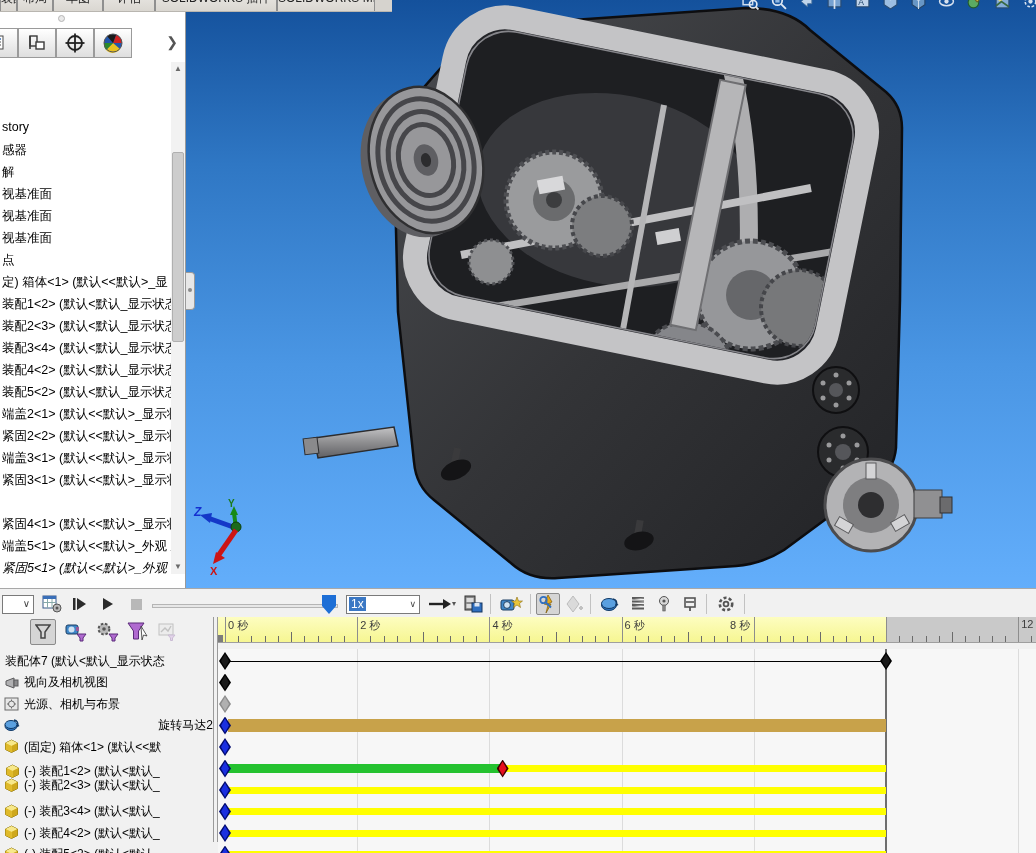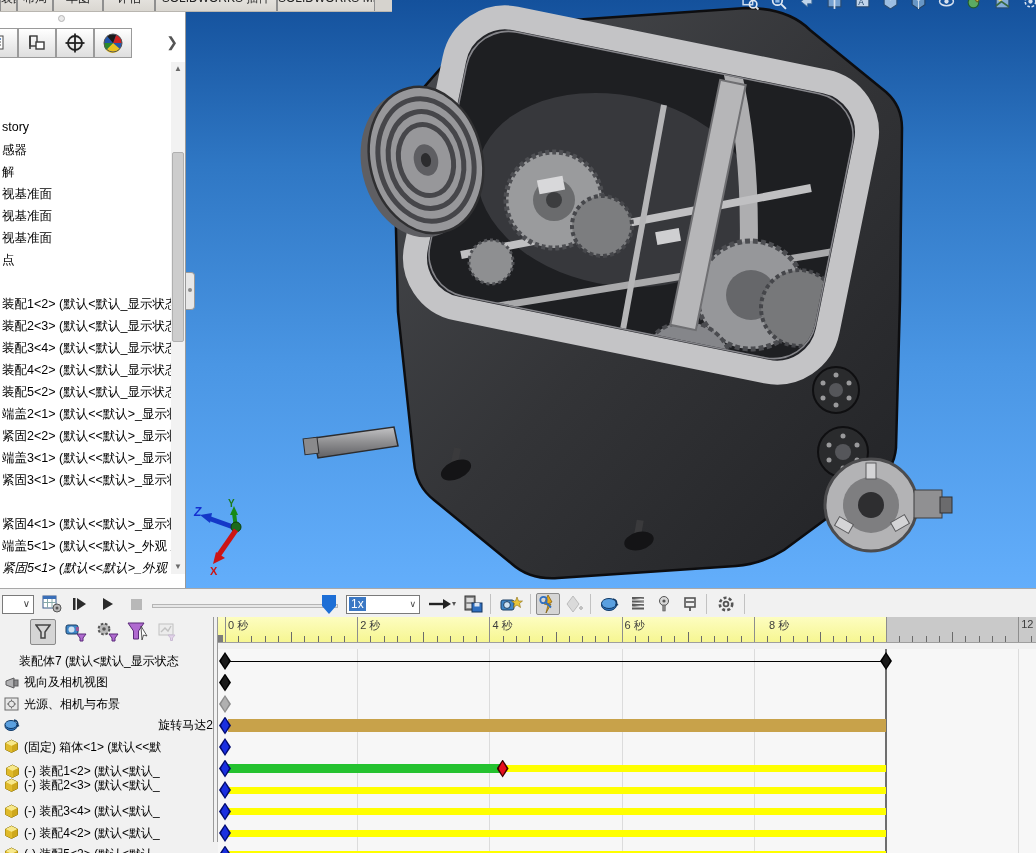--- a/index.html
+++ b/index.html
@@ -74,21 +74,21 @@
     background:linear-gradient(#fdfdc0,#f6f690); }
   .rtick { position:absolute; bottom:0; width:1px; background:#6b6b6b; }
   .rline { position:absolute; top:0; bottom:0; width:1px; background:#8d8d8d; }
   .rlabel { position:absolute; top:1px; font-size:11px; color:#3c3c3c; white-space:nowrap; }
   #ruler-grip { position:absolute; left:0; top:18px; width:5px; height:8px; background:#7c7c7c; }
 
   #mm-tree { position:absolute; left:0; top:60px; width:213px; height:205px; overflow:hidden; }
   .mmrow { position:absolute; left:0; width:213px; height:21px; display:flex; align-items:center;
     font-size:12px; color:#000; white-space:nowrap; overflow:hidden; }
   .mmrow .ric { width:16px; height:16px; margin:0 4px 0 4px; flex:none; }
-  .mmrow.noicon { padding-left:19px; }
+  .mmrow.noicon { padding-left:5px; }
 
   #mm-canvas { position:absolute; left:218px; top:60px; width:818px; height:205px; background:#f7f7f7;
     overflow:hidden; }
   .grid { position:absolute; top:0; bottom:0; width:1px; background:#dcdcdc; }
   .grid.dark { width:2px; background:#6e6e6e; }
   .kbar { position:absolute; }
   .kline { position:absolute; height:1px; background:#000; }
   .kd { position:absolute; width:12px; height:18px; clip-path:polygon(50% 0,100% 50%,50% 100%,0 50%); }
   .kd i { position:absolute; left:2px; top:2px; right:2px; bottom:2px; display:block;
     clip-path:polygon(50% 0,100% 50%,50% 100%,0 50%); }
@@ -309,20 +309,21 @@
     </div>
 
     <div id="fm-tree">
         <div class="fmitem" style="top: 58px;">story</div>
         <div class="fmitem" style="top: 80px;">感器</div>
         <div class="fmitem" style="top: 102px;">解</div>
         <div class="fmitem" style="top: 124px;">视基准面</div>
         <div class="fmitem" style="top: 146px;">视基准面</div>
         <div class="fmitem" style="top: 168px;">视基准面</div>
         <div class="fmitem" style="top: 190px;">点</div>
+        <div class="fmitem" style="top: 212px;">定) 箱体&lt;1&gt; (默认&lt;&lt;默认&gt;_显</div>
         <div class="fmitem" style="top: 234px;">装配1&lt;2&gt; (默认&lt;默认_显示状态</div>
         <div class="fmitem" style="top: 256px;">装配2&lt;3&gt; (默认&lt;默认_显示状态</div>
         <div class="fmitem" style="top: 278px;">装配3&lt;4&gt; (默认&lt;默认_显示状态</div>
         <div class="fmitem" style="top: 300px;">装配4&lt;2&gt; (默认&lt;默认_显示状态</div>
         <div class="fmitem" style="top: 322px;">装配5&lt;2&gt; (默认&lt;默认_显示状态</div>
         <div class="fmitem" style="top: 344px;">端盖2&lt;1&gt; (默认&lt;&lt;默认&gt;_显示状</div>
         <div class="fmitem" style="top: 366px;">紧固2&lt;2&gt; (默认&lt;&lt;默认&gt;_显示状</div>
         <div class="fmitem" style="top: 388px;">端盖3&lt;1&gt; (默认&lt;&lt;默认&gt;_显示状</div>
         <div class="fmitem" style="top: 410px;">紧固3&lt;1&gt; (默认&lt;&lt;默认&gt;_显示状</div>
         <div class="fmitem" style="top: 454px;">紧固4&lt;1&gt; (默认&lt;&lt;默认&gt;_显示状</div>
@@ -555,21 +556,21 @@
         <div class="rtick" style="left: 747.32px; height: 6px;"></div>
         <div class="rtick" style="left: 760.54px; height: 6px;"></div>
         <div class="rtick" style="left: 773.76px; height: 6px;"></div>
         <div class="rtick" style="left: 786.98px; height: 6px;"></div>
         <div class="rline" style="left: 800.2px;"></div>
         <div class="rtick" style="left: 813.42px; height: 6px;"></div>
         <div class="rlabel" style="left: 10px;">0 秒</div>
         <div class="rlabel" style="left: 142.2px;">2 秒</div>
         <div class="rlabel" style="left: 274.4px;">4 秒</div>
         <div class="rlabel" style="left: 406.6px;">6 秒</div>
-        <div class="rlabel" style="left: 551px;">8 秒</div>
+        <div class="rlabel" style="left: 512px;">8 秒</div>
         <div class="rlabel" style="left: 671px; margin-top: 26px;">10 秒</div>
         <div class="rlabel" style="left: 803.2px;">12</div>
       </div>
 
     <div id="mm-tree">
         <div class="mmrow noicon" style="top: 1.5px;">
           <span>装配体7  (默认&lt;默认_显示状态</span>
         </div>
         <div class="mmrow" style="top: 44.5px;">
           <span class="ric"><svg width="16" height="16" viewBox="0 0 16 16">

